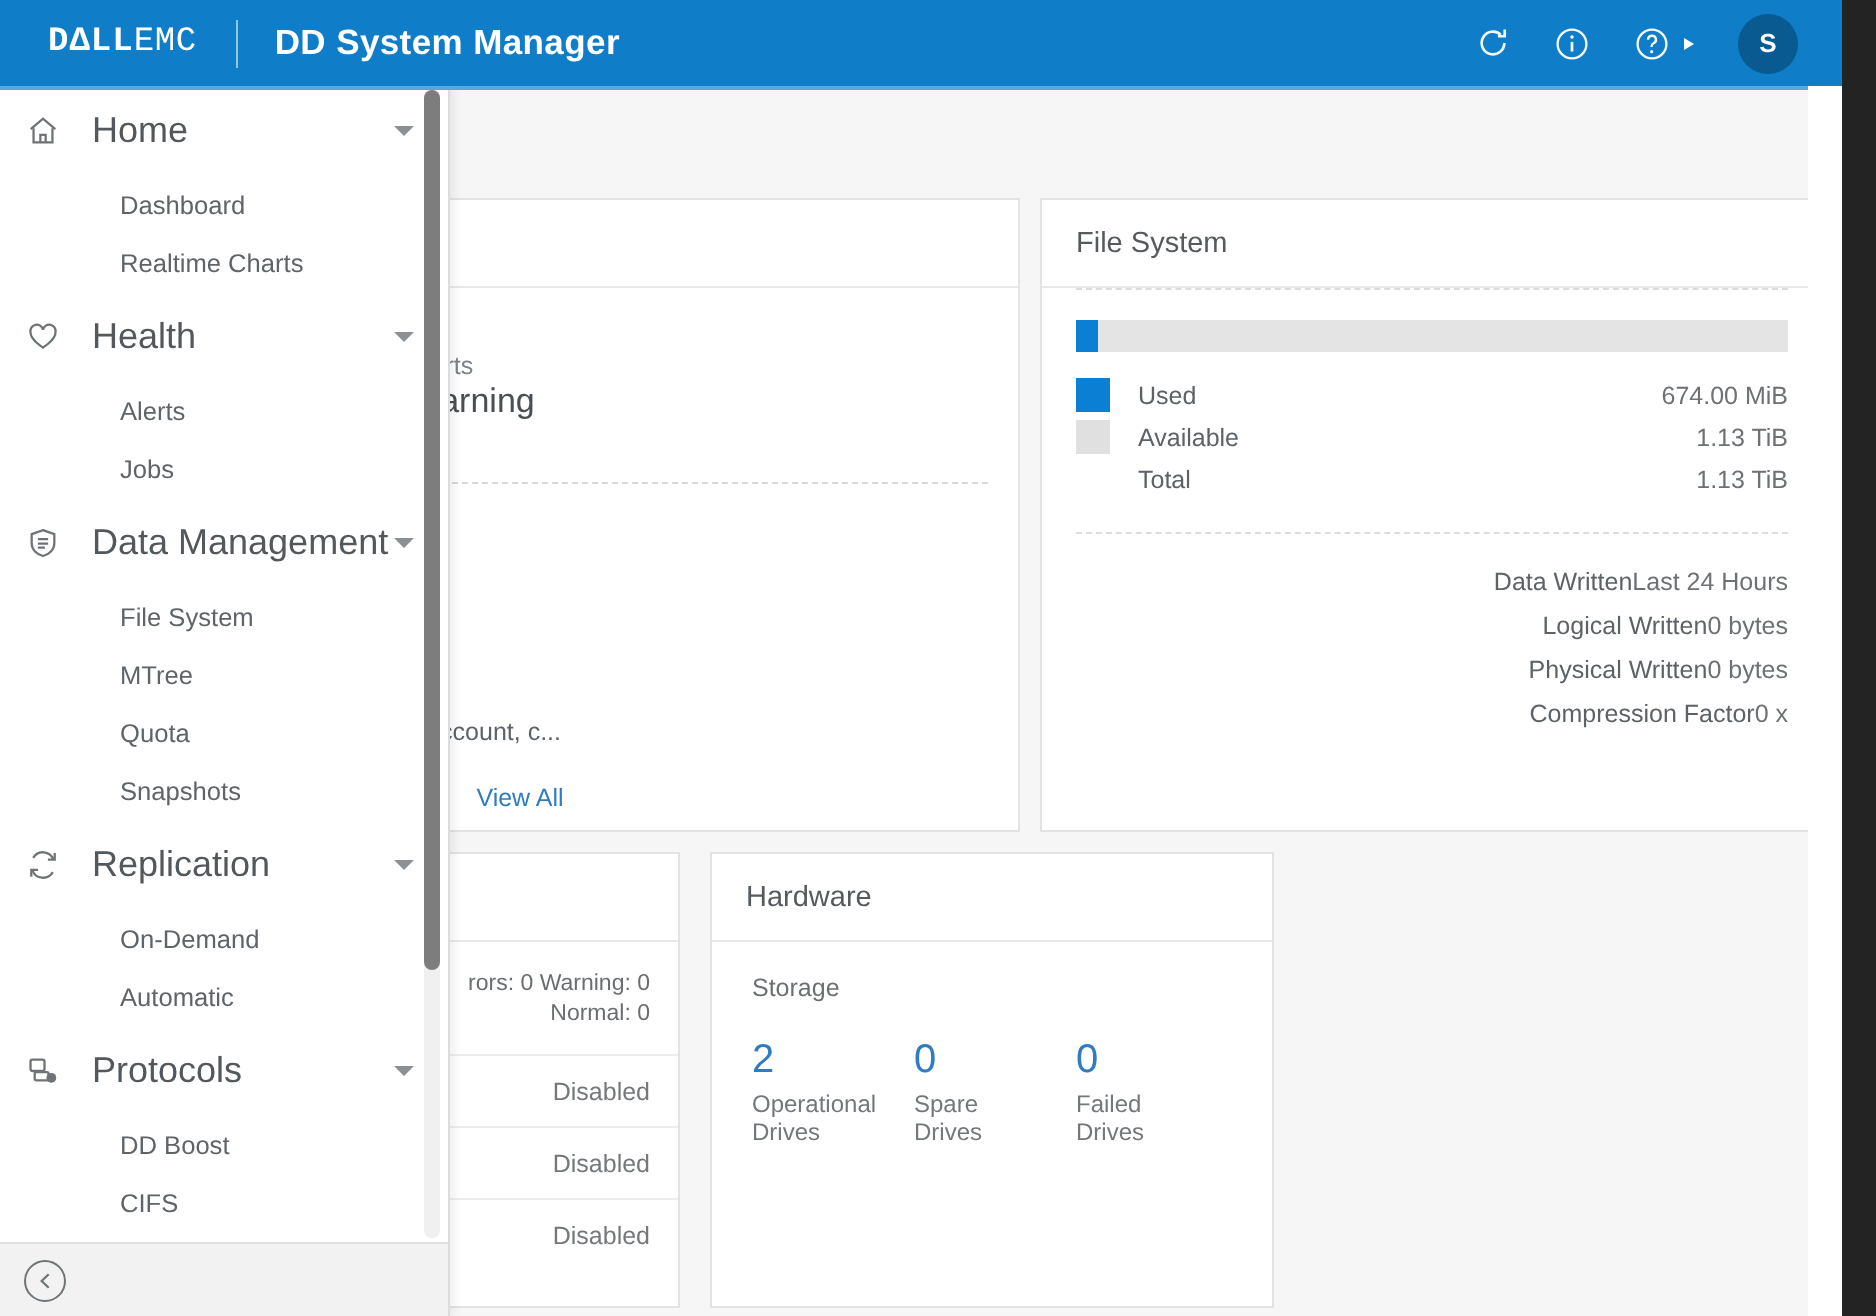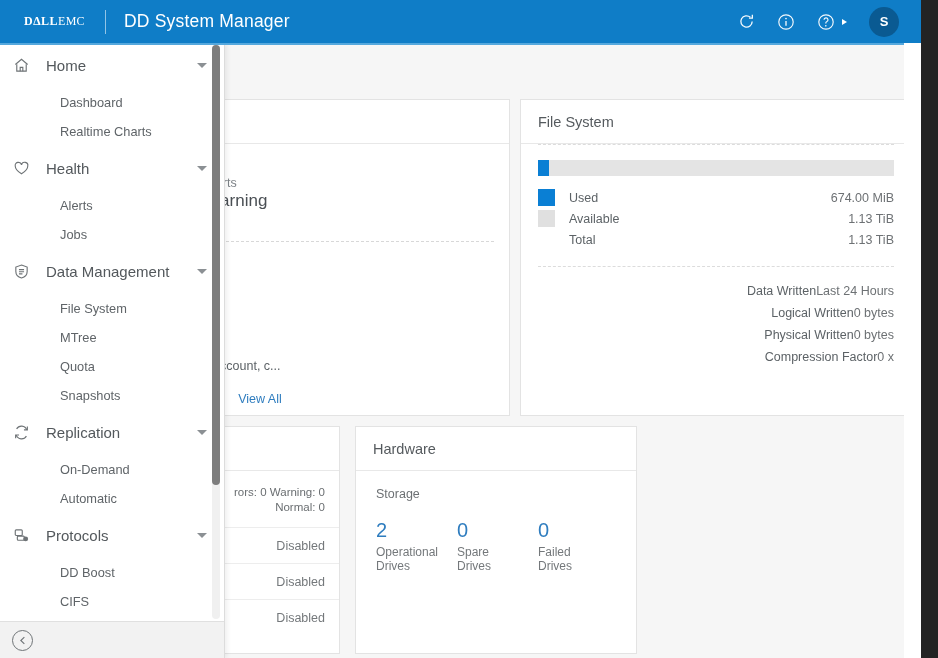--- a/index.html
+++ b/index.html
@@ -18,32 +18,32 @@
 
   
   #topbar {
     position: absolute; top: 0; left: 0;
     width: 921px; height: 43px;
     background: #0f7dc7;
     display: flex; align-items: center;
   }
   #brand-block { display: flex; align-items: center; padding-left: 24px; }
   .dell-logo {
-    color: #ffffff; font-size: 12px; font-weight: bold;
-    letter-spacing: 0.5px; font-family: Liberation Serif, serif;
+    color: #ffffff; font-size: 17px; font-weight: bold;
+    letter-spacing: 0.5px; font-family: Liberation Mono, monospace;
     position: relative; display: inline-block;
   }
   .dell-logo .dell-word { font-weight: 700; }
   .dell-logo .emc-word { font-weight: 400; letter-spacing: 0.3px; }
   .brand-sep {
     width: 1px; height: 24px; background: rgba(255,255,255,.55);
     margin: 0 18px 0 20px;
   }
   #app-title {
-    color: #ffffff; font-size: 17.5px; font-weight: 400; letter-spacing: .2px;
+    color: #ffffff; font-size: 17.5px; font-weight: 700; letter-spacing: .2px;
   }
   #topbar-right {
     margin-left: auto; display: flex; align-items: center;
     padding-right: 22px; gap: 18px;
   }
   .tb-icon {
     width: 22px; height: 22px; display: flex;
     align-items: center; justify-content: center;
     color: #ffffff; opacity: .95;
   }
@@ -219,21 +219,21 @@
   }
   .m-group {
     display: flex; align-items: center; height: 45px;
     padding-left: 6px; position: relative; cursor: pointer;
   }
   .m-group-icon {
     width: 30px; display: flex; align-items: center; justify-content: center;
     color: #6e7376;
   }
   .m-group-label {
-    font-size: 15px; color: #53585c; padding-left: 10px; font-weight: 400;
+    font-size: 18px; color: #53585c; padding-left: 10px; font-weight: 400;
   }
   .m-caret {
     position: absolute; right: 18px; top: 20px;
     width: 0; height: 0;
     border-top: 5px solid #8b9094;
     border-left: 5.5px solid transparent;
     border-right: 5.5px solid transparent;
   }
   .m-item {
     height: 29px; display: flex; align-items: center;

